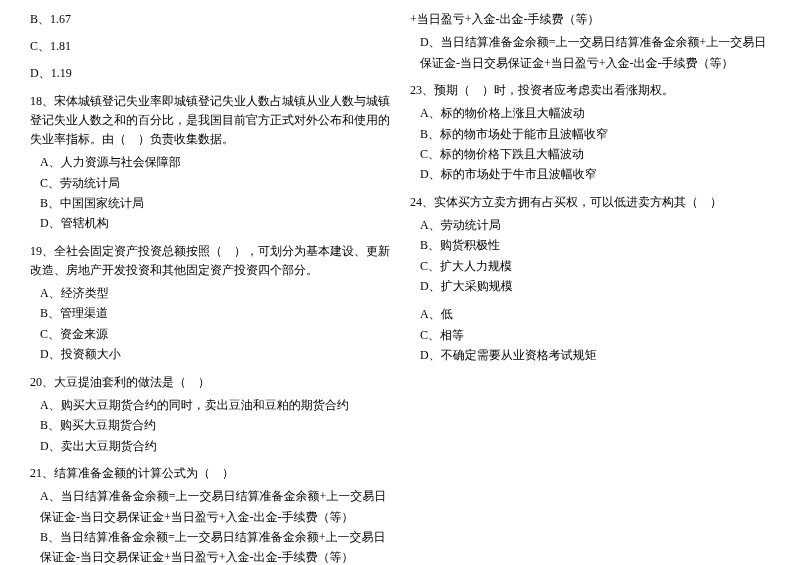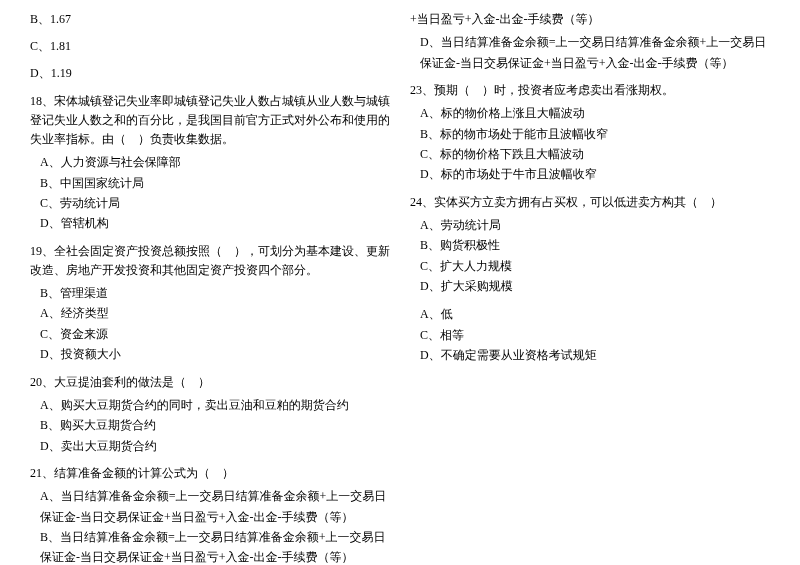--- a/index.html
+++ b/index.html
@@ -59,31 +59,31 @@
       </div>
 
       <div class="question">
         <div class="question-text">D、1.19</div>
       </div>
 
       <div class="question">
         <div class="question-text">18、宋体城镇登记失业率即城镇登记失业人数占城镇从业人数与城镇登记失业人数之和的百分比，是我国目前官方正式对外公布和使用的失业率指标。由（&nbsp;&nbsp;&nbsp;&nbsp;）负责收集数据。</div>
         <div class="options">
           <div class="option">A、人力资源与社会保障部</div>
+          <div class="option">C、劳动统计局</div>
           <div class="option">B、中国国家统计局</div>
-          <div class="option">C、劳动统计局</div>
           <div class="option">D、管辖机构</div>
         </div>
       </div>
 
       <div class="question">
         <div class="question-text">19、全社会固定资产投资总额按照（&nbsp;&nbsp;&nbsp;&nbsp;），可划分为基本建设、更新改造、房地产开发投资和其他固定资产投资四个部分。</div>
         <div class="options">
+          <div class="option">A、经济类型</div>
           <div class="option">B、管理渠道</div>
-          <div class="option">A、经济类型</div>
           <div class="option">C、资金来源</div>
           <div class="option">D、投资额大小</div>
         </div>
       </div>
 
       <div class="question">
         <div class="question-text">20、大豆提油套利的做法是（&nbsp;&nbsp;&nbsp;&nbsp;）</div>
         <div class="options">
           <div class="option">A、购买大豆期货合约的同时，卖出豆油和豆粕的期货合约</div>
           <div class="option">B、购买大豆期货合约</div>

